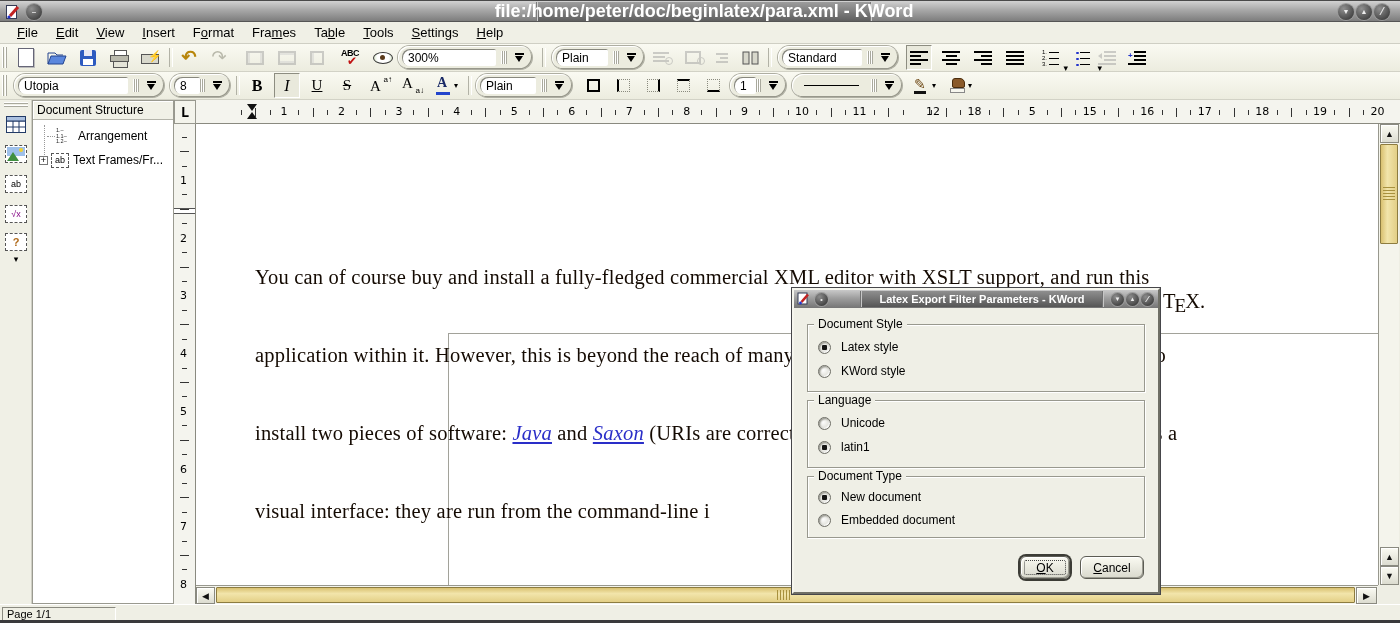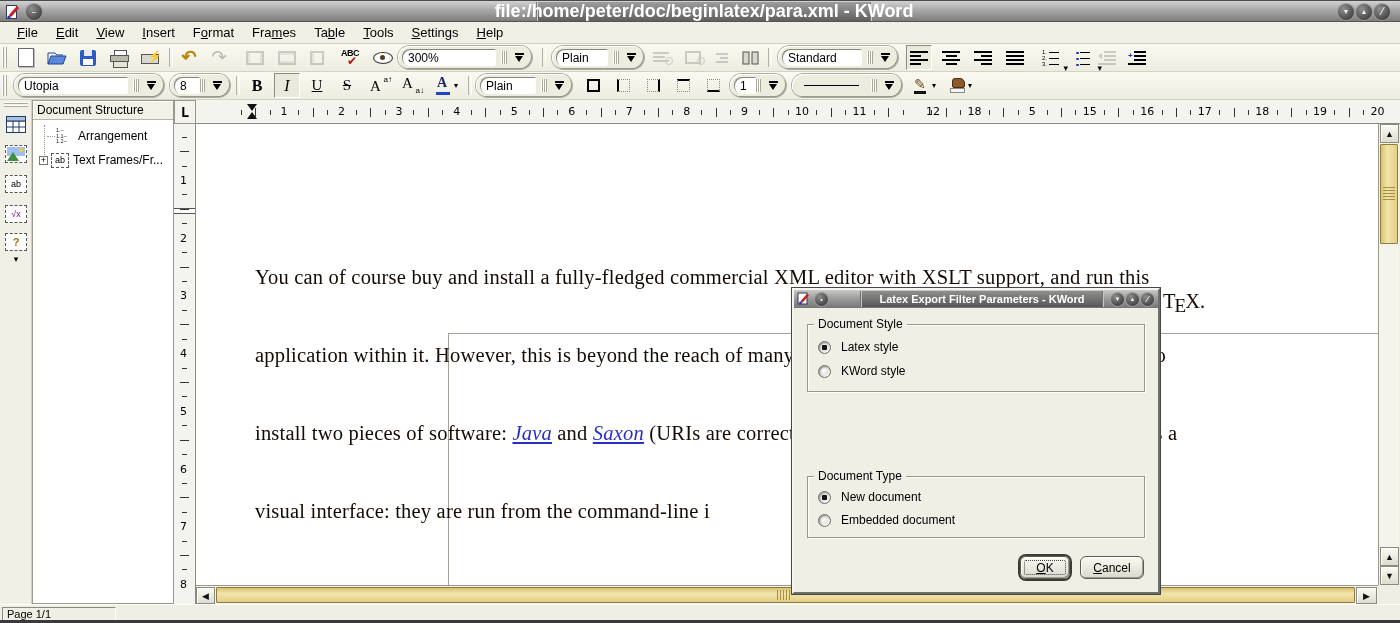--- a/index.html
+++ b/index.html
@@ -759,20 +759,31 @@
     <div class="opt" style="top:14px">
       <span class="radio checked"></span>
       <span class="lbl">Latex style</span>
     </div>
     <div class="opt" style="top:38px">
       <span class="radio"></span>
       <span class="lbl">KWord style</span>
     </div>
   </div>
 
+  <div class="group" style="top:110px;height:68px">
+    <span class="legend">Language</span>
+    <div class="opt" style="top:14px">
+      <span class="radio"></span>
+      <span class="lbl">Unicode</span>
+    </div>
+    <div class="opt" style="top:38px">
+      <span class="radio checked"></span>
+      <span class="lbl">latin1</span>
+    </div>
+  </div>
 
   <div class="group" style="top:186px;height:62px">
     <span class="legend">Document Type</span>
     <div class="opt" style="top:12px">
       <span class="radio checked"></span>
       <span class="lbl">New document</span>
     </div>
     <div class="opt" style="top:35px">
       <span class="radio"></span>
       <span class="lbl">Embedded document</span>

